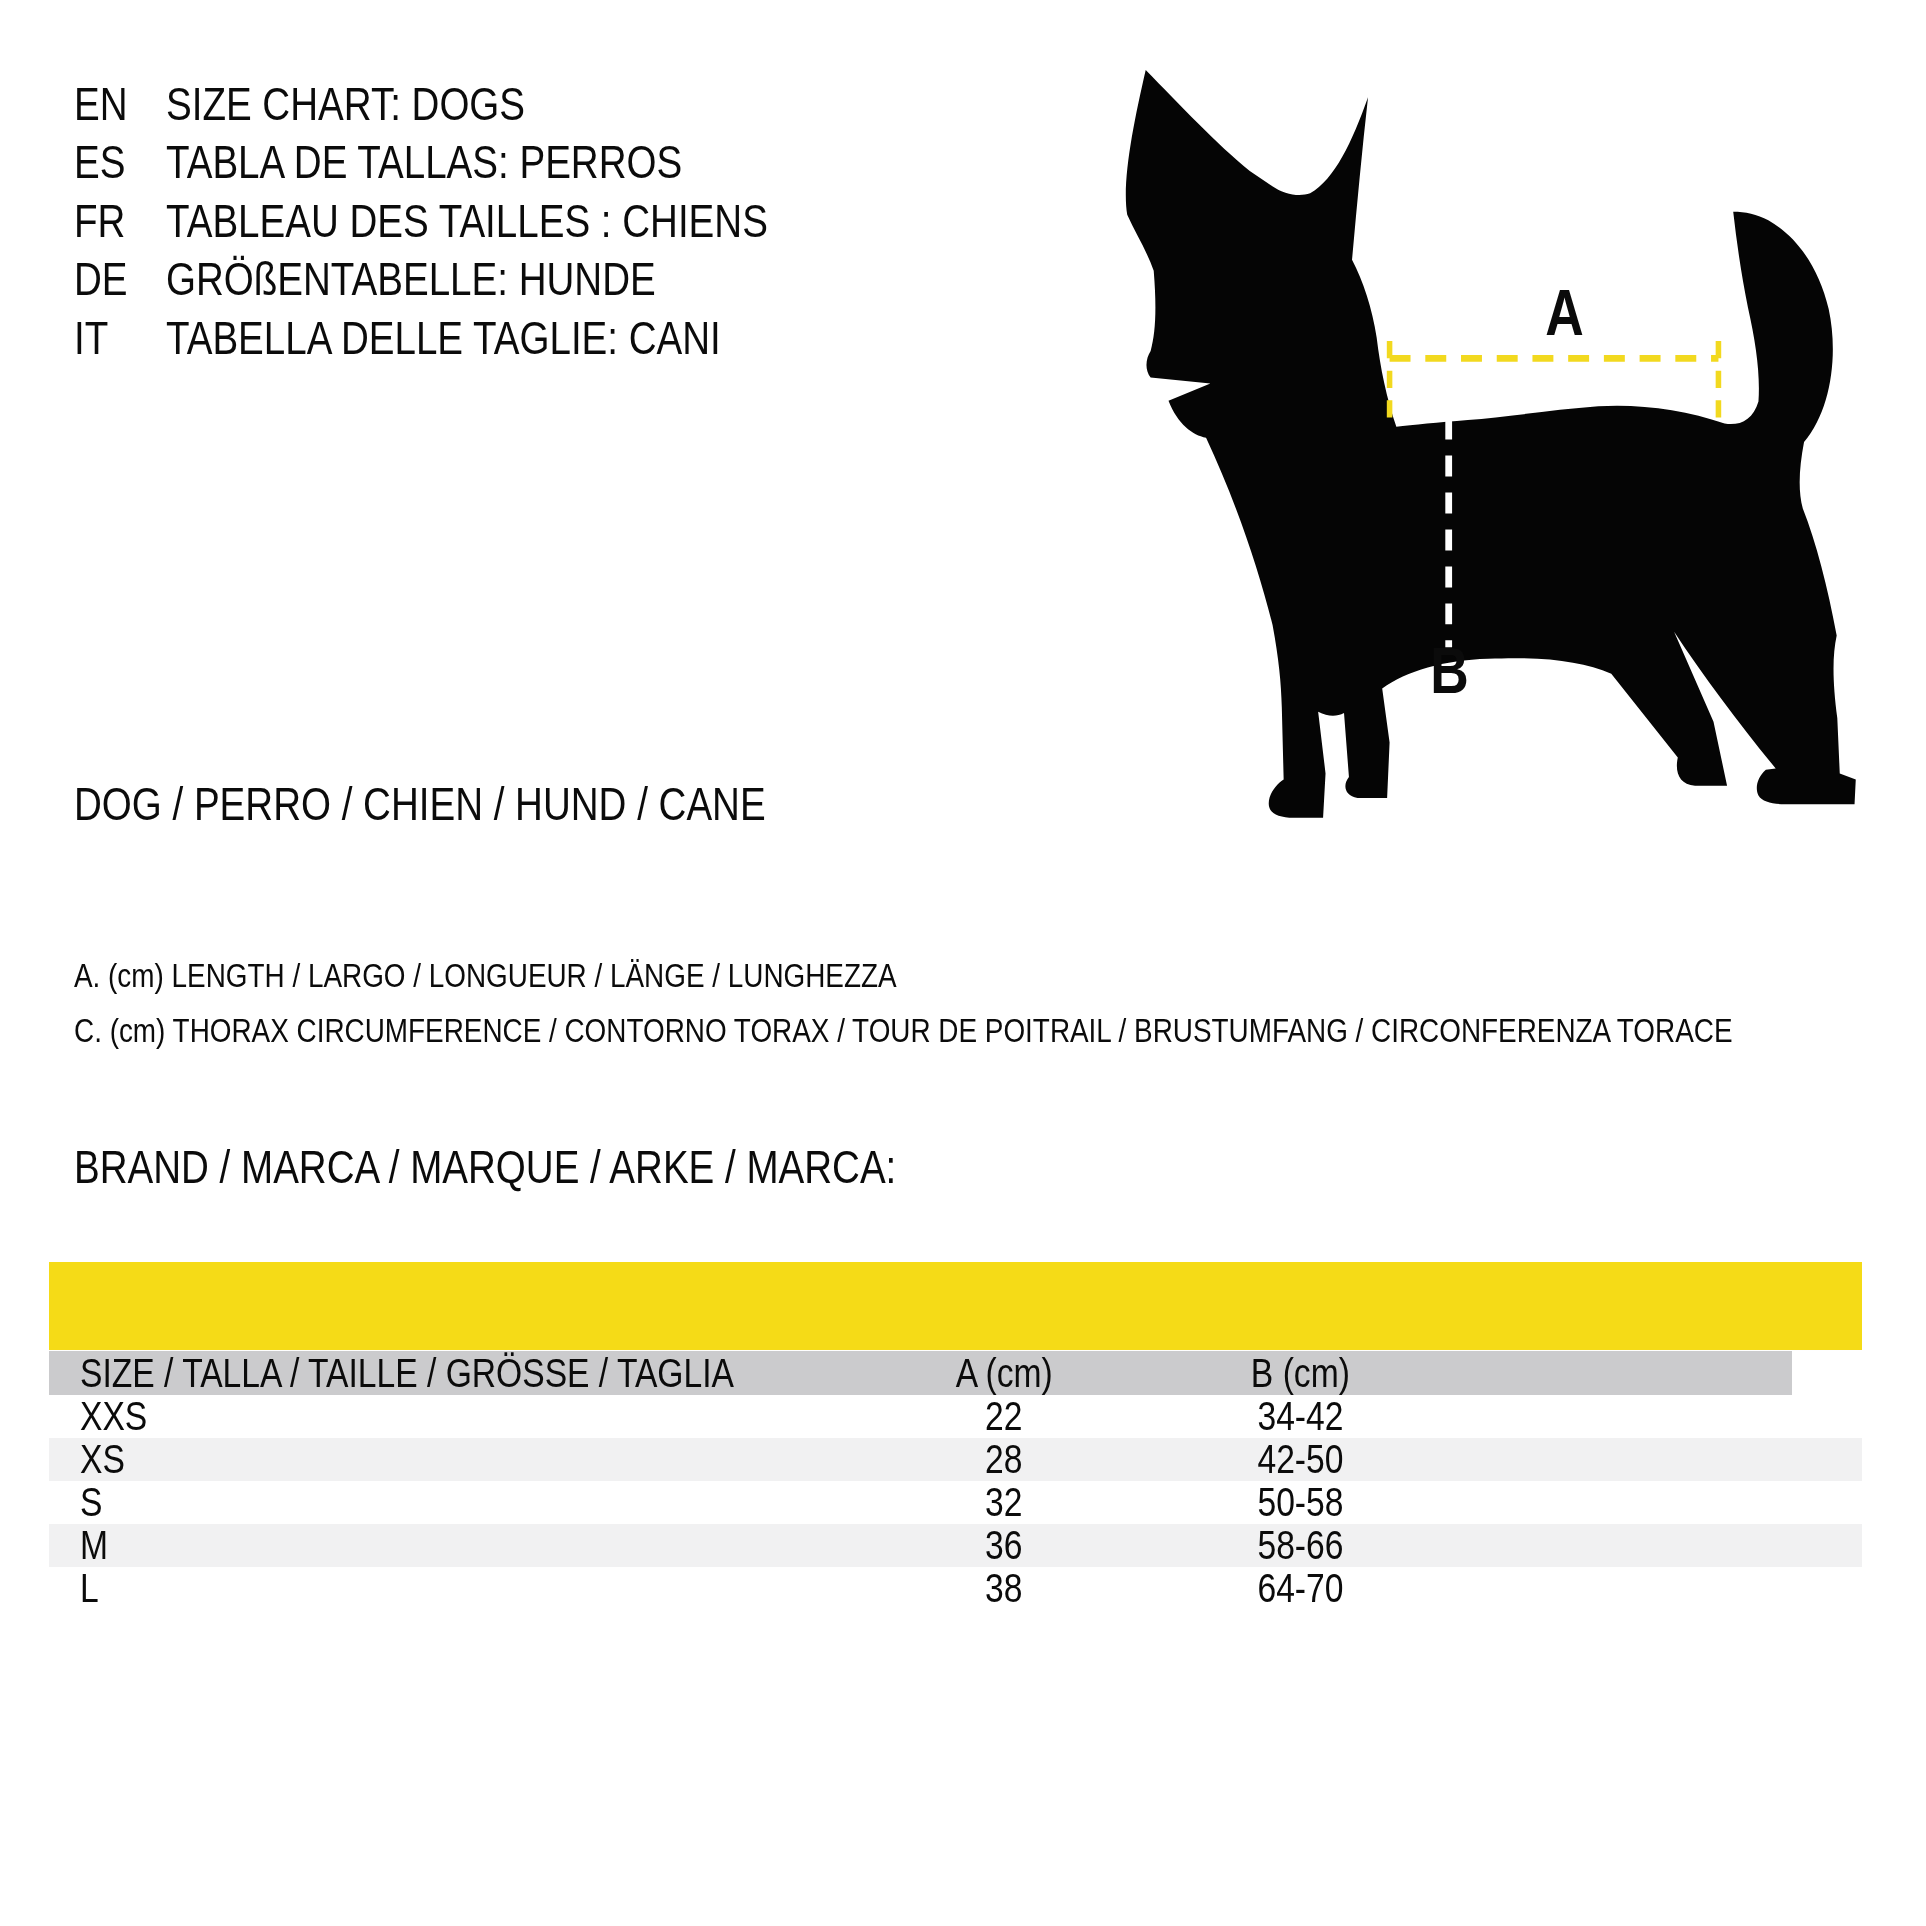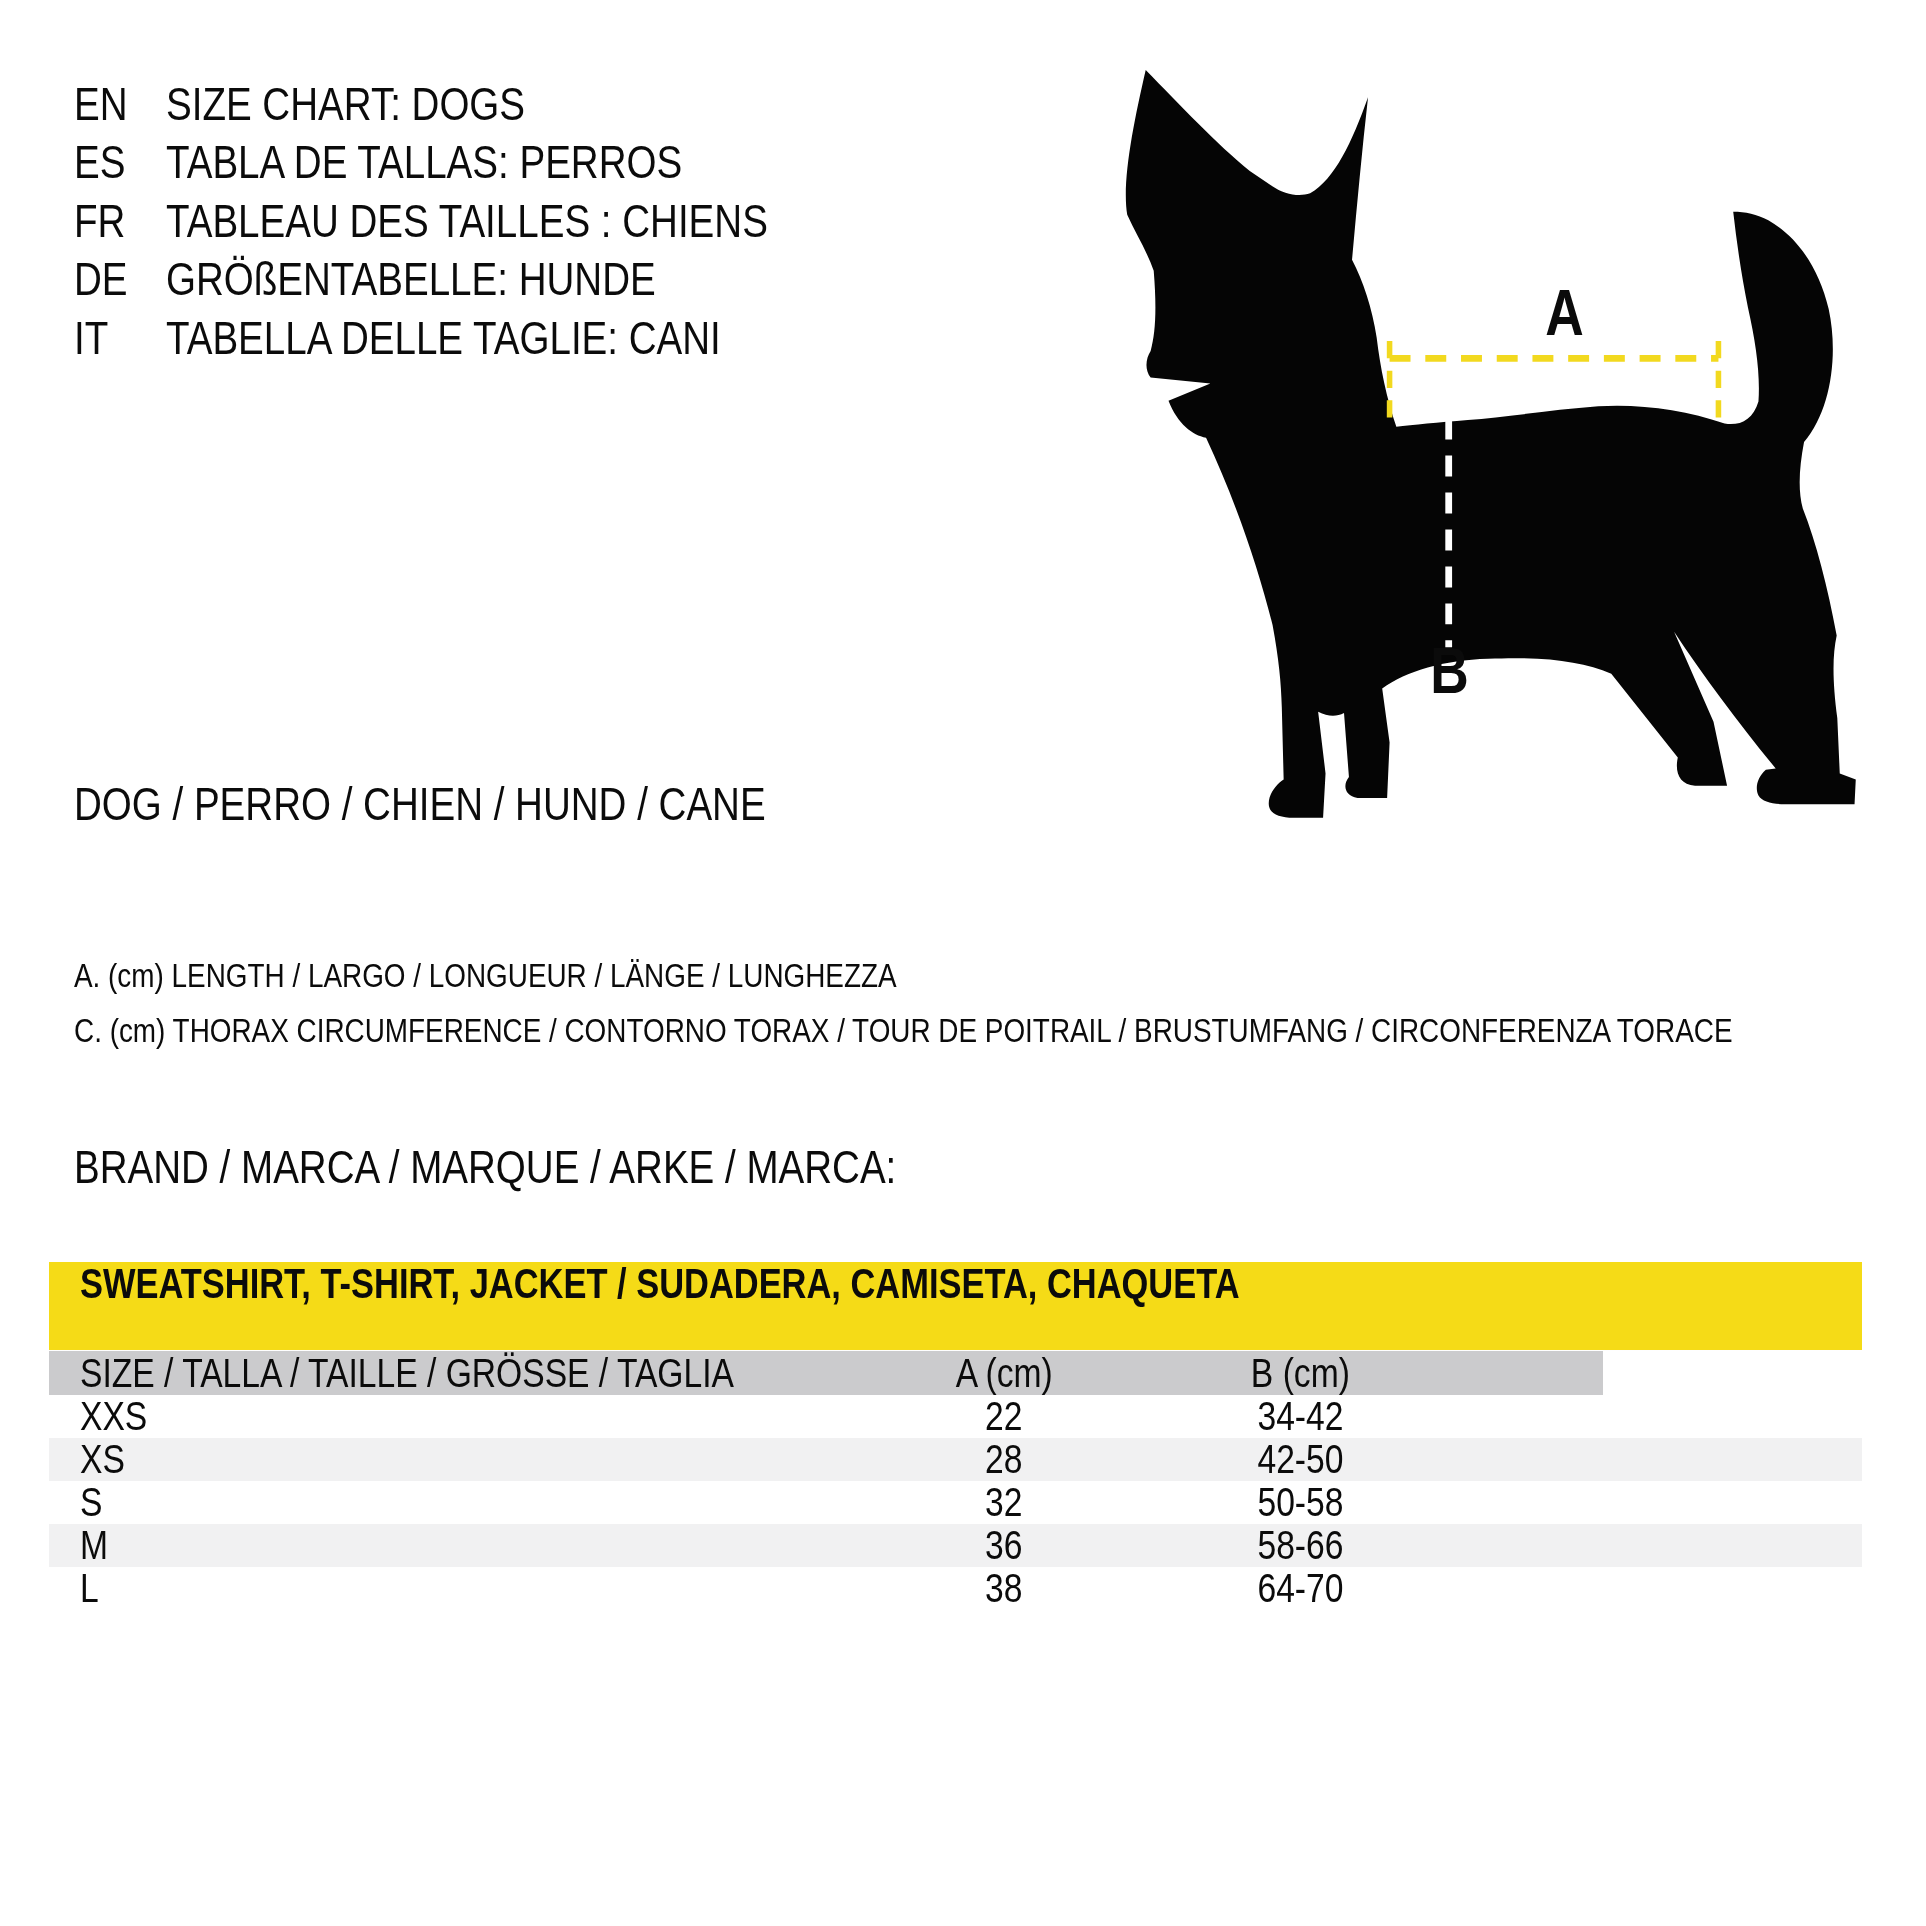--- a/index.html
+++ b/index.html
@@ -13,21 +13,21 @@
   
   .text-line{position:absolute;left:74px;height:53px;line-height:53px;font-size:47px;}
   .legend-line{position:absolute;left:74px;height:52px;line-height:52px;font-size:34px;}
   
   .dog-svg{position:absolute;left:1118px;top:49px;width:739px;height:764px;}
   .meas-label{position:absolute;width:123px;text-align:center;font-size:65px;font-weight:700;
               height:69px;line-height:69px;}
   
   .tbl-banner{position:absolute;left:49px;width:1813px;top:1246px;height:88px;}
   .tbl-banner .bline{display:block;height:44px;line-height:44px;font-size:42px;font-weight:700;padding-left:31px;}
-  .tbl-head{position:absolute;left:49px;width:1554px;top:1335px;height:44px;font-size:41px;}
+  .tbl-head{position:absolute;left:49px;width:1743px;top:1335px;height:44px;font-size:41px;}
   .tbl-row{position:absolute;left:49px;width:1813px;height:43px;font-size:41px;}
   .cell-1{position:absolute;left:31px;top:0;height:100%;display:flex;align-items:center;}
   .cell-2{position:absolute;left:801px;width:308px;top:0;height:100%;text-align:center;
           display:flex;align-items:center;justify-content:center;}
   .cell-3{position:absolute;left:1097px;width:308px;top:0;height:100%;text-align:center;
           display:flex;align-items:center;justify-content:center;}
 </style>
 </head>
 <body>
 
@@ -119,21 +119,20 @@
     <span class="cond">A. (cm) LENGTH / LARGO / LONGUEUR / LÄNGE / LUNGHEZZA</span>
   </div>
   <div class="legend-line" style="top:988px;">
     <span class="cond">C. (cm) THORAX CIRCUMFERENCE / CONTORNO TORAX / TOUR DE POITRAIL / BRUSTUMFANG / CIRCONFERENZA TORACE</span>
   </div>
   <div class="text-line" style="top:1124px;">
     <span class="cond">BRAND / MARCA / MARQUE / ARKE / MARCA:</span>
   </div>
 
   <div class="tbl-banner" style="background:#F5DB17;">
-    <div class="bline"><span class="cond">SWEATSHIRT, T-SHIRT, JACKET / SUDADERA, CAMISETA, CHAQUETA</span></div>
   </div>
 
   <div class="tbl-head" style="background:#CBCBCD;">
     <span class="cell-1">
         <span class="cond">SIZE / TALLA / TAILLE / GRÖSSE / TAGLIA</span>
       </span>
     <span class="cell-2">
         <span class="cond-c">A (cm)</span>
       </span>
     <span class="cell-3">

